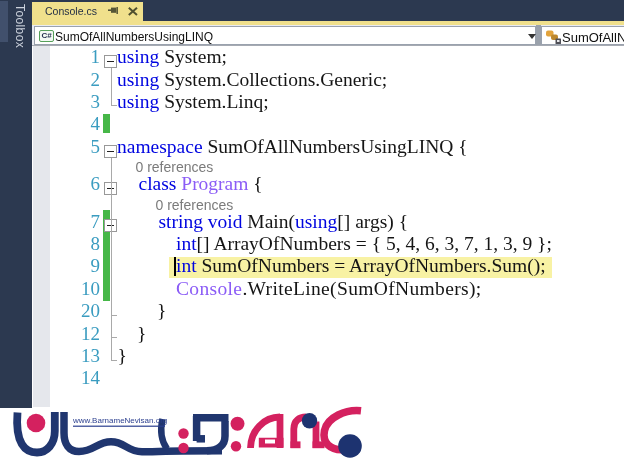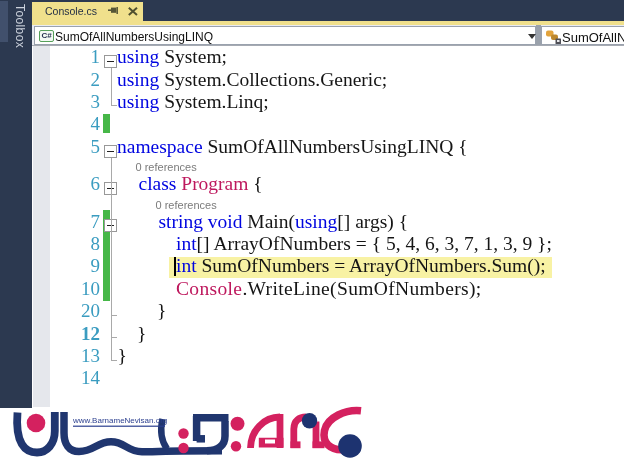--- a/index.html
+++ b/index.html
@@ -32,22 +32,22 @@
   #arrow1 { position:absolute; left:493px; top:7px; width:0; height:0; border-left:4px solid transparent; border-right:4px solid transparent; border-top:5px solid #333; }
 
   
   #gutter { left:33px; top:46px; width:17px; height:361px; background:#e5e7ec; }
   .gbar { position:absolute; left:103px; width:7px; background:#46b748; }
   .lnum { position:absolute; left:55px; width:45px; text-align:right; color:#3a9cc0;
           font-family:"Liberation Serif", serif; font-size:19px; height:22.4px; line-height:22.4px;}
   .cline { position:absolute; left:117px; white-space:pre; color:#151515;
            font-family:"Liberation Serif", serif; font-size:19.5px; height:22.4px; line-height:22.4px; }
   .k { color:#0005e0; }
-  .t { color:#be185d;text-align:center; }
-  .refs { position:absolute; color:#7b7b7b; font-size:11px; line-height:13px; }
+  .t { color:#8b5cf6;text-align:center; }
+  .refs { position:absolute; color:#7b7b7b; font-size:14px; line-height:13px; }
   .fbox { position:absolute; width:13px; height:13px; border:1px solid #989898; background:#fff; }
   .fbox:after { content:""; position:absolute; left:2px; top:5px; width:7px; height:1px; background:#222; }
   .vline { position:absolute; left:111px; width:1px; background:#a9a9a9; }
   .tick { position:absolute; left:111px; width:6px; height:1px; background:#a9a9a9; }
   #hl9 { position:absolute; left:169px; top:256.8px; width:383px; height:21.4px; background:#f8f2a4; }
   #caret { position:absolute; left:174px; top:257px; width:1.5px; height:19px; background:#000; }
 
   
   #bnavy { left:0; top:390px; width:32px; height:18px; background:#2c3950; }
 </style>
@@ -105,21 +105,21 @@
   <div class="lnum" style="top:68.6px;">2</div>
   <div class="lnum" style="top:91.0px;">3</div>
   <div class="lnum" style="top:113.4px;">4</div>
   <div class="lnum" style="top:135.8px;">5</div>
   <div class="lnum" style="top:173.1px;">6</div>
   <div class="lnum" style="top:210.5px;">7</div>
   <div class="lnum" style="top:232.9px;">8</div>
   <div class="lnum" style="top:255.3px;">9</div>
   <div class="lnum" style="top:277.7px;">10</div>
   <div class="lnum" style="top:300.1px;">20</div>
-  <div class="lnum" style="top:322.5px;font-weight:bold;">12</div>
+  <div class="lnum" style="top:322.5px;">12</div>
   <div class="lnum" style="top:344.9px;">13</div>
   <div class="lnum" style="top:367.3px;">14</div>
 
   <div class="fbox" style="left:104px; top:54.9px;"></div>
   <div class="fbox" style="left:104px; top:144.5px;"></div>
   <div class="fbox" style="left:104px; top:181.8px;"></div>
   <div class="fbox" style="left:104px; top:219.2px;"></div>
 
   <div class="vline" style="top:68px; height:37px;"></div>
   <div class="tick" style="top:105px;"></div>

